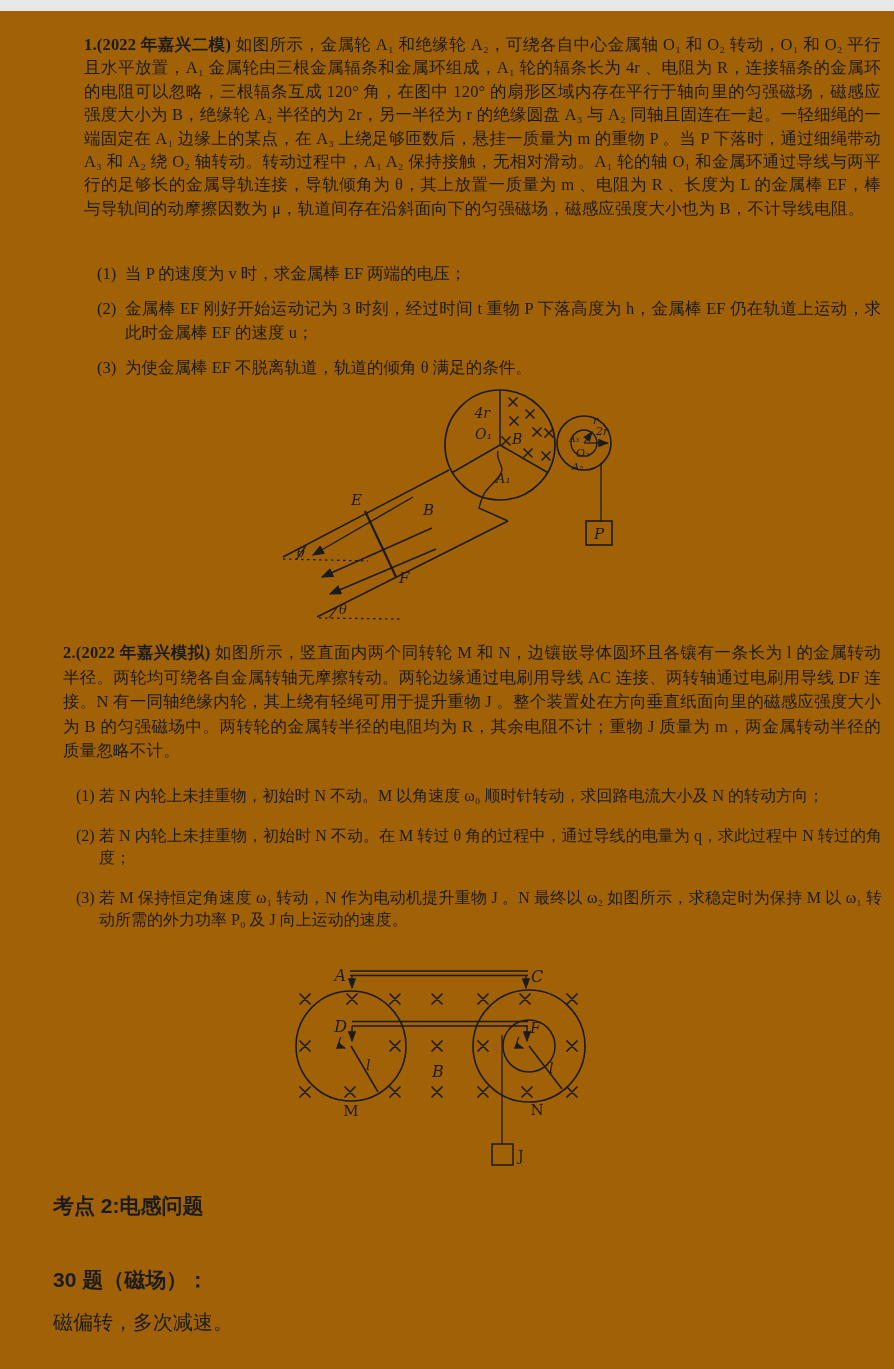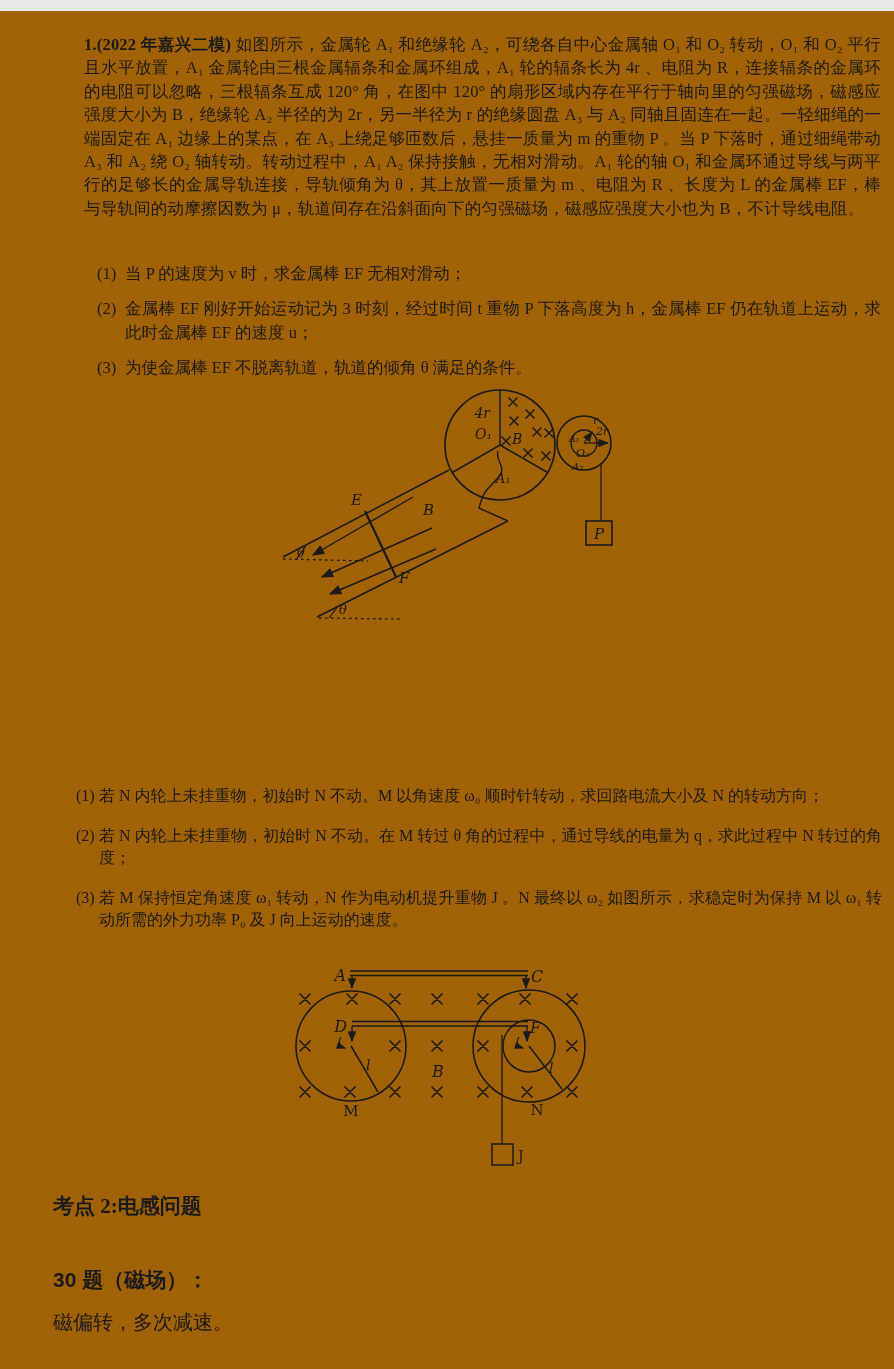--- a/index.html
+++ b/index.html
@@ -19,21 +19,21 @@
   .qrow .qnum{flex:0 0 28px; white-space:nowrap;}
   .qrow .qtext{flex:1 1 auto; text-align:justify;}
   #p1-questions .qrow{line-height:24px; margin-bottom:11px; font-size:16.5px;}
   #p2-questions .qrow{line-height:22.5px; margin-bottom:17px; font-size:16px;}
   #p2-questions .qnum{flex:0 0 23px;}
   svg{position:absolute; overflow:visible;}
   svg text{font-family:"DejaVu Serif","Liberation Serif",serif; fill:#1b1b1b;}
   .lab-i{font-style:italic;}
   .stroke{stroke:#1b1b1b; fill:none;}
   .footer-heading{
-    font-family:Liberation Serif, serif;
+    font-family:Liberation Sans, sans-serif;
     font-weight:bold; font-size:21px;
   }
   .footer-sub{
     font-family:"Liberation Sans","DejaVu Sans",sans-serif;
     font-weight:600; font-size:21px;
   }
   .footer-note{
     font-family:Liberation Serif, serif;
     font-size:20px;
   }
@@ -43,21 +43,21 @@
 
 <div class="page">
 
   <div class="block body-text" id="p1-body" style="left:84px; top:22px; width:797px;">
     <b>1.(2022 年嘉兴二模)</b><span> 如图所示，金属轮 A₁ 和绝缘轮 A₂，可绕各自中心金属轴 O₁ 和 O₂ 转动，O₁ 和 O₂ 平行且水平放置，A₁ 金属轮由三根金属辐条和金属环组成，A₁ 轮的辐条长为 4r 、电阻为 R，连接辐条的金属环的电阻可以忽略，三根辐条互成 120° 角，在图中 120° 的扇形区域内存在平行于轴向里的匀强磁场，磁感应强度大小为 B，绝缘轮 A₂ 半径的为 2r，另一半径为 r 的绝缘圆盘 A₃ 与 A₂ 同轴且固连在一起。一轻细绳的一端固定在 A₁ 边缘上的某点，在 A₃ 上绕足够匝数后，悬挂一质量为 m 的重物 P 。当 P 下落时，通过细绳带动 A₃ 和 A₂ 绕 O₂ 轴转动。转动过程中，A₁ A₂ 保持接触，无相对滑动。A₁ 轮的轴 O₁ 和金属环通过导线与两平行的足够长的金属导轨连接，导轨倾角为 θ，其上放置一质量为 m 、电阻为 R 、长度为 L 的金属棒 EF，棒与导轨间的动摩擦因数为 μ，轨道间存在沿斜面向下的匀强磁场，磁感应强度大小也为 B，不计导线电阻。</span>
   </div>
 
   <div class="block qlist" id="p1-questions" style="left:97px; top:251px; width:784px;">
     <div class="qrow">
       <span class="qnum">(1)</span>
-      <span class="qtext">当 P 的速度为 v 时，求金属棒 EF 无相对滑动；</span>
+      <span class="qtext">当 P 的速度为 v 时，求金属棒 EF 两端的电压；</span>
     </div>
     <div class="qrow">
       <span class="qnum">(2)</span>
       <span class="qtext">金属棒 EF 刚好开始运动记为 3 时刻，经过时间 t 重物 P 下落高度为 h，金属棒 EF 仍在轨道上运动，求此时金属棒 EF 的速度 u；</span>
     </div>
     <div class="qrow">
       <span class="qnum">(3)</span>
       <span class="qtext">为使金属棒 EF 不脱离轨道，轨道的倾角 θ 满足的条件。</span>
     </div>
   </div>
@@ -111,20 +111,23 @@
     <text class="lab-i" x="596" y="424" font-size="11">2r</text>
     <text class="lab-i" x="576" y="446" font-size="11">O₂</text>
     <text class="lab-i" x="569" y="431" font-size="9">A₃</text>
     <text class="lab-i" x="572" y="459" font-size="10">A₂</text>
 
     <line class="stroke" stroke-width="1.3" x1="601" y1="452" x2="601" y2="510"></line>
     <rect class="stroke" x="586" y="510" width="26" height="24" stroke-width="1.6"></rect>
     <text class="lab-i" x="599" y="528" font-size="15" text-anchor="middle">P</text>
   </svg>
 
+  <div class="block body-text" id="p2-body" style="left:63px; top:630px; width:818px; line-height:24.5px;">
+    <b>2.(2022 年嘉兴模拟)</b><span> 如图所示，竖直面内两个同转轮 M 和 N，边镶嵌导体圆环且各镶有一条长为 l 的金属转动半径。两轮均可绕各自金属转轴无摩擦转动。两轮边缘通过电刷用导线 AC 连接、两转轴通过电刷用导线 DF 连接。N 有一同轴绝缘内轮，其上绕有轻绳可用于提升重物 J 。整个装置处在方向垂直纸面向里的磁感应强度大小为 B 的匀强磁场中。两转轮的金属转半径的电阻均为 R，其余电阻不计；重物 J 质量为 m，两金属转动半径的质量忽略不计。</span>
+  </div>
 
   <div class="block qlist" id="p2-questions" style="left:76px; top:774px; width:806px;">
     <div class="qrow">
       <span class="qnum">(1)</span>
       <span class="qtext">若 N 内轮上未挂重物，初始时 N 不动。M 以角速度 ω₀ 顺时针转动，求回路电流大小及 N 的转动方向；</span>
     </div>
     <div class="qrow">
       <span class="qnum">(2)</span>
       <span class="qtext">若 N 内轮上未挂重物，初始时 N 不动。在 M 转过 θ 角的过程中，通过导线的电量为 q，求此过程中 N 转过的角度；</span>
     </div>

